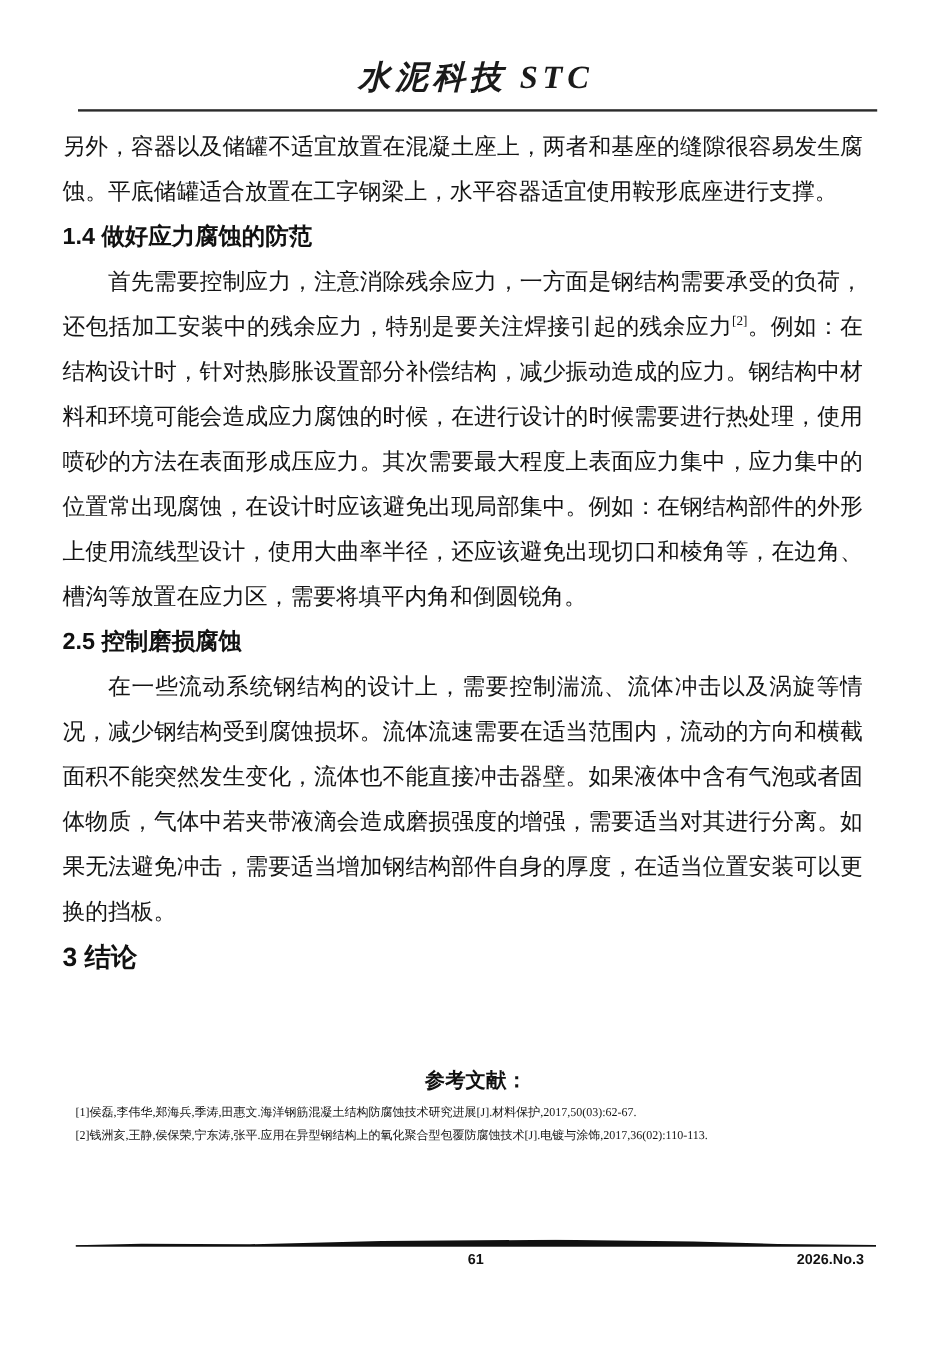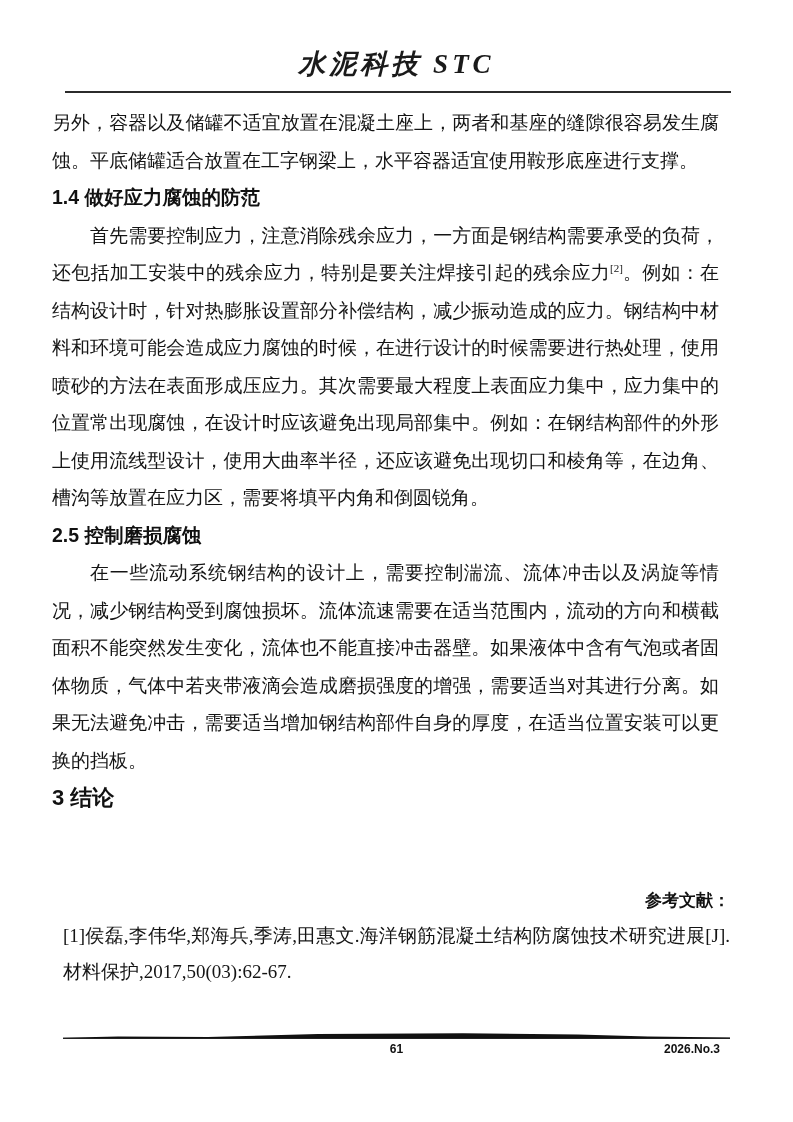--- a/index.html
+++ b/index.html
@@ -87,27 +87,27 @@
     font-family: "Liberation Serif", serif;
     color: #141414;
     text-align: justify;
   }
   .references-heading {
     margin: 0 0 4px 0;
     font-family: "Liberation Sans", sans-serif;
     font-weight: 700;
     font-size: 17px;
     line-height: 26px;
-    text-align: right;
+    text-align: center;
     color: #111111;
   }
   .reference-entry {
     margin: 0;
-    font-size: 19px;
-    line-height: 36px;
+    font-size: 10px;
+    line-height: 19px;
   }
 
   
   .doc-footer {
     position: absolute;
     left: 63px;
     width: 667px;
     top: 1033px;
   }
   .footer-rule-svg {
@@ -159,20 +159,21 @@
 
     <p class="para-indent">在一些流动系统钢结构的设计上，需要控制湍流、流体冲击以及涡旋等情况，减少钢结构受到腐蚀损坏。流体流速需要在适当范围内，流动的方向和横截面积不能突然发生变化，流体也不能直接冲击器壁。如果液体中含有气泡或者固体物质，气体中若夹带液滴会造成磨损强度的增强，需要适当对其进行分离。如果无法避免冲击，需要适当增加钢结构部件自身的厚度，在适当位置安装可以更换的挡板。</p>
 
     <h2 class="section-heading level1">3 结论</h2>
 
   </div>
 
   <div class="references">
     <div class="references-heading">参考文献：</div>
     <p class="reference-entry">[1]侯磊,李伟华,郑海兵,季涛,田惠文.海洋钢筋混凝土结构防腐蚀技术研究进展[J].材料保护,2017,50(03):62-67.</p>
+    <p class="reference-entry">[2]钱洲亥,王静,侯保荣,宁东涛,张平.应用在异型钢结构上的氧化聚合型包覆防腐蚀技术[J].电镀与涂饰,2017,36(02):110-113.</p>
   </div>
 
   <div class="doc-footer">
     <svg class="footer-rule-svg" viewBox="0 0 667 7" preserveAspectRatio="none" aria-hidden="true">
       <polygon fill="#111111" points="0,4.8 55,3.5 145,3.9 255,1.1 400,0.2 515,1.5 585,3.6 667,4.6 667,5.7 0,5.7"></polygon>
       <rect x="0" y="4.8" width="667" height="0.9" fill="#111111"></rect>
     </svg>
     <div class="footer-text-row">
       <span class="footer-page-number">61</span>
       <span class="footer-issue">2026.No.3</span>

